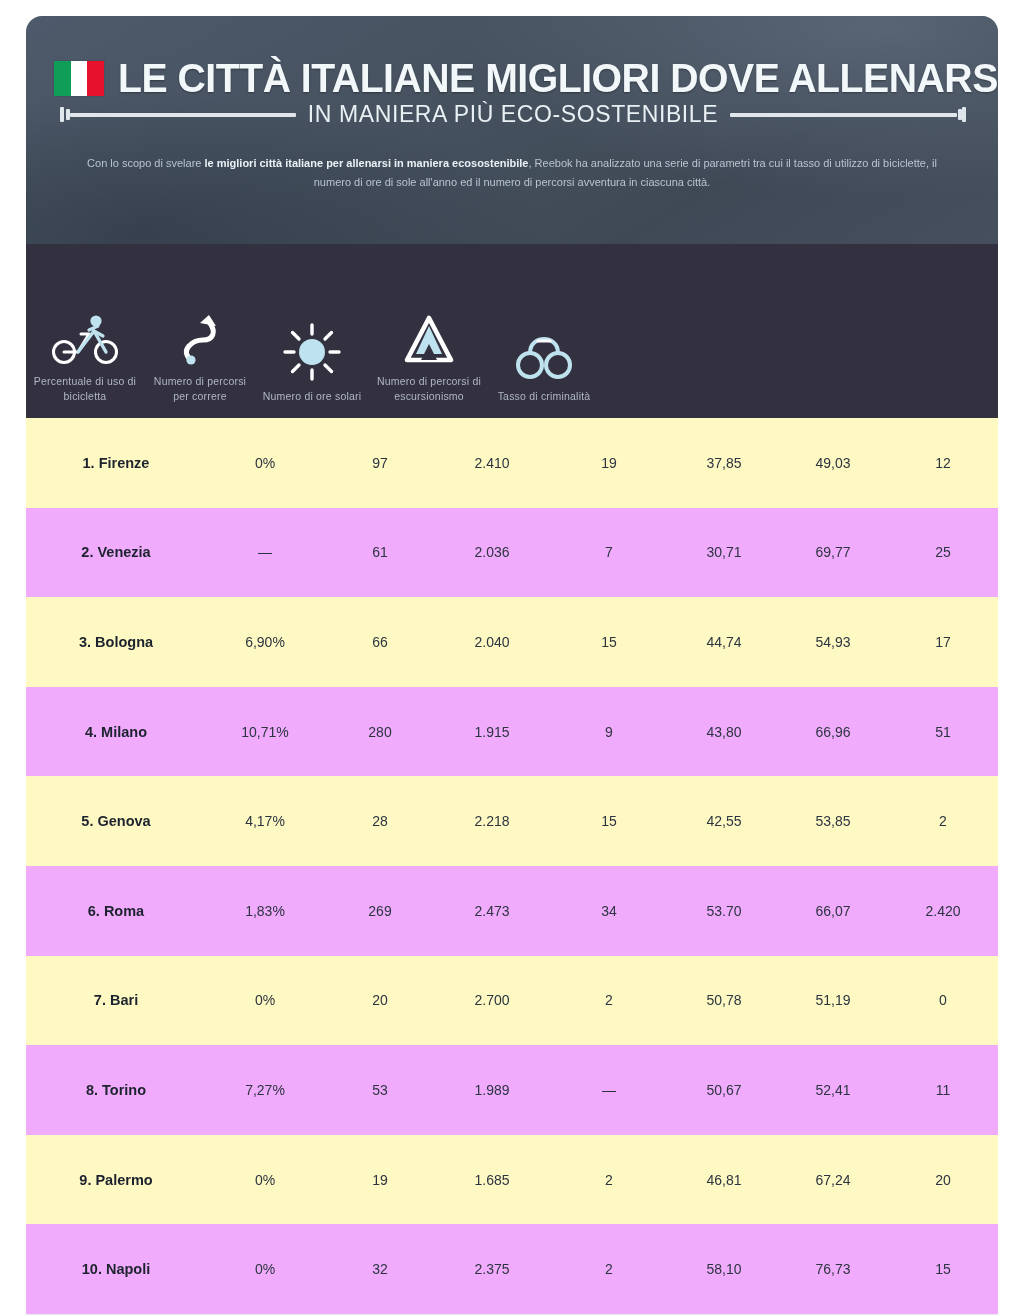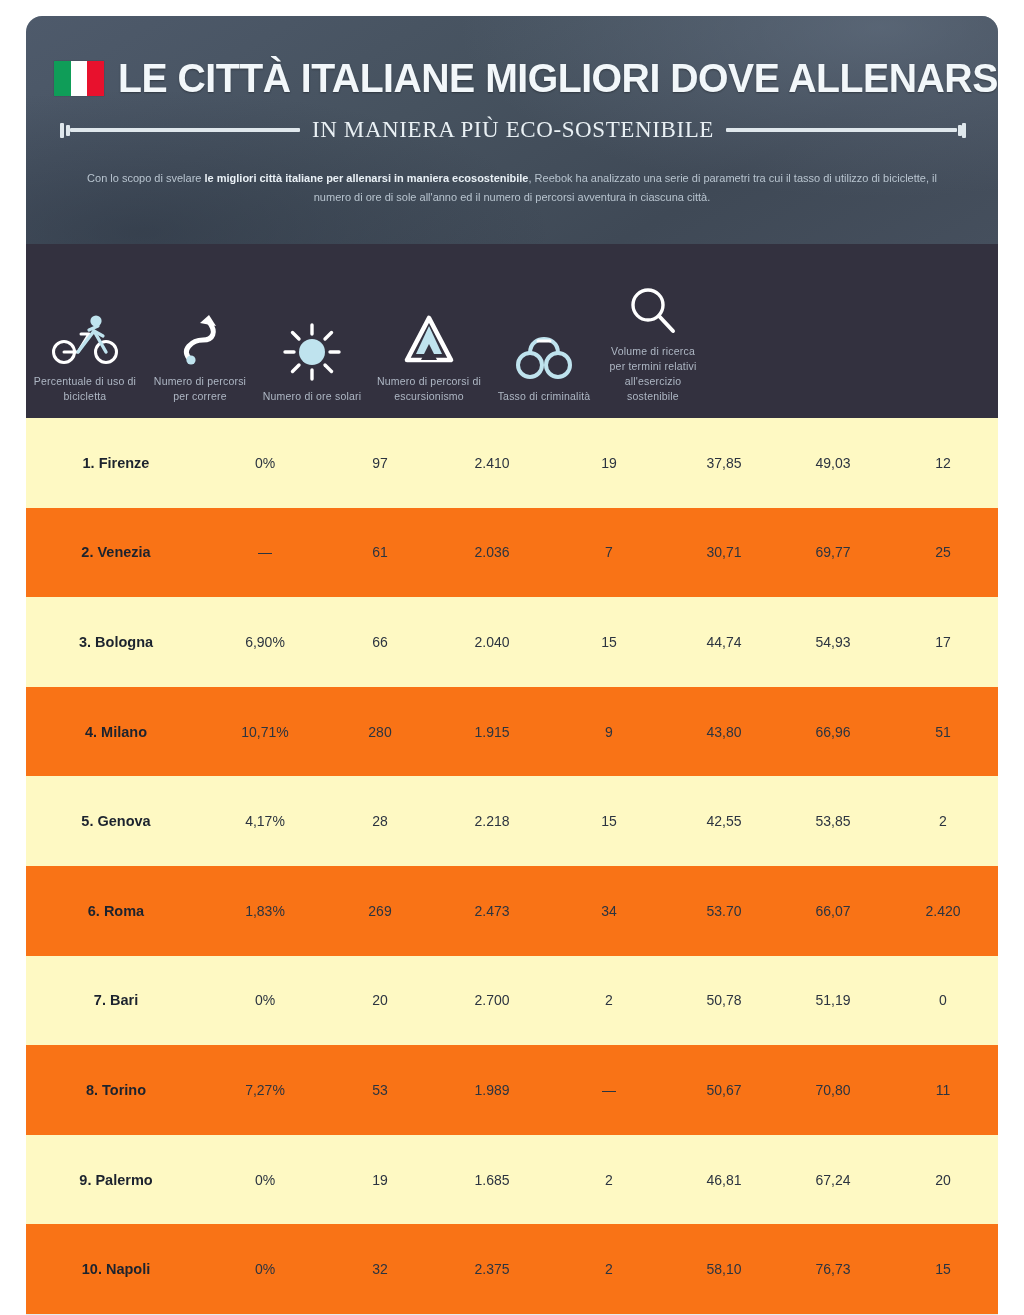--- a/index.html
+++ b/index.html
@@ -66,23 +66,22 @@
     text-shadow: 0 1px 2px rgba(0,0,0,.35);
     transform: scaleX(0.98);
     transform-origin: left center;
   }
 
   
   .sub-row {
     display: flex;
     align-items: center;
     gap: 12px;
-    margin-top: 16px;
+    margin-top: 0;
     padding: 0 8px 0 10px;
-    font-family: Liberation Serif, serif;
   }
 
   .barbell {
     display: flex;
     align-items: center;
     flex: 1 1 auto;
     height: 16px;
   }
   .barbell.left { justify-content: flex-start; }
   .barbell.right { justify-content: flex-end; }
@@ -153,21 +152,21 @@
     max-width: 112px;
   }
 
   
   .row {
     display: flex;
     align-items: center;
     height: 89.6px;
   }
   .row.odd  { background: #fef9c3; }
-  .row.even { background: #f97316; }
+  .row.even { background: #f0abfc; }
 
   .cell {
     text-align: center;
     font-size: 14px;
     color: #2c3440;
     padding: 0 4px;
   }
   .cell.city {
     font-weight: bold;
     font-size: 14.5px;
@@ -286,29 +285,20 @@
             <circle cx="17" cy="32" r="12" fill="none" stroke="#bfe3ee" stroke-width="4"></circle>
             <circle cx="45" cy="32" r="12" fill="none" stroke="#bfe3ee" stroke-width="4"></circle>
             <path d="M17 20 C17 9 26 6 31 6 C36 6 45 9 45 20" fill="none" stroke="#bfe3ee" stroke-width="4" stroke-linecap="round"></path>
             <path d="M25 8 L37 8" stroke="#ffffff" stroke-width="3" stroke-linecap="round"></path>
           </svg>
         </span>
         <span class="lbl">Tasso di criminalità</span>
       </div>
 
 
-      <div class="th c7">
-        <span class="ico">
-          <svg width="50" height="50" viewBox="0 0 50 50">
-            <circle cx="20" cy="19" r="15" fill="none" stroke="#ffffff" stroke-width="3.4"></circle>
-            <line x1="31" y1="30" x2="45" y2="45" stroke="#ffffff" stroke-width="4" stroke-linecap="round"></line>
-          </svg>
-        </span>
-        <span class="lbl">Volume di ricerca per termini relativi all'esercizio sostenibile</span>
-      </div>
     </div>
 
     <div>
       <div class="row odd">
         <div class="cell city c0">1. Firenze</div>
         <div class="cell c1">0%</div>
         <div class="cell c2">97</div>
         <div class="cell c3">2.410</div>
         <div class="cell c4">19</div>
         <div class="cell c5">37,85</div>
@@ -375,21 +365,21 @@
         <div class="cell c6">51,19</div>
         <div class="cell c7">0</div>
       </div>
       <div class="row even">
         <div class="cell city c0">8. Torino</div>
         <div class="cell c1">7,27%</div>
         <div class="cell c2">53</div>
         <div class="cell c3">1.989</div>
         <div class="cell c4">—</div>
         <div class="cell c5">50,67</div>
-        <div class="cell c6">70,80</div>
+        <div class="cell c6">52,41</div>
         <div class="cell c7">11</div>
       </div>
       <div class="row odd">
         <div class="cell city c0">9. Palermo</div>
         <div class="cell c1">0%</div>
         <div class="cell c2">19</div>
         <div class="cell c3">1.685</div>
         <div class="cell c4">2</div>
         <div class="cell c5">46,81</div>
         <div class="cell c6">67,24</div>

